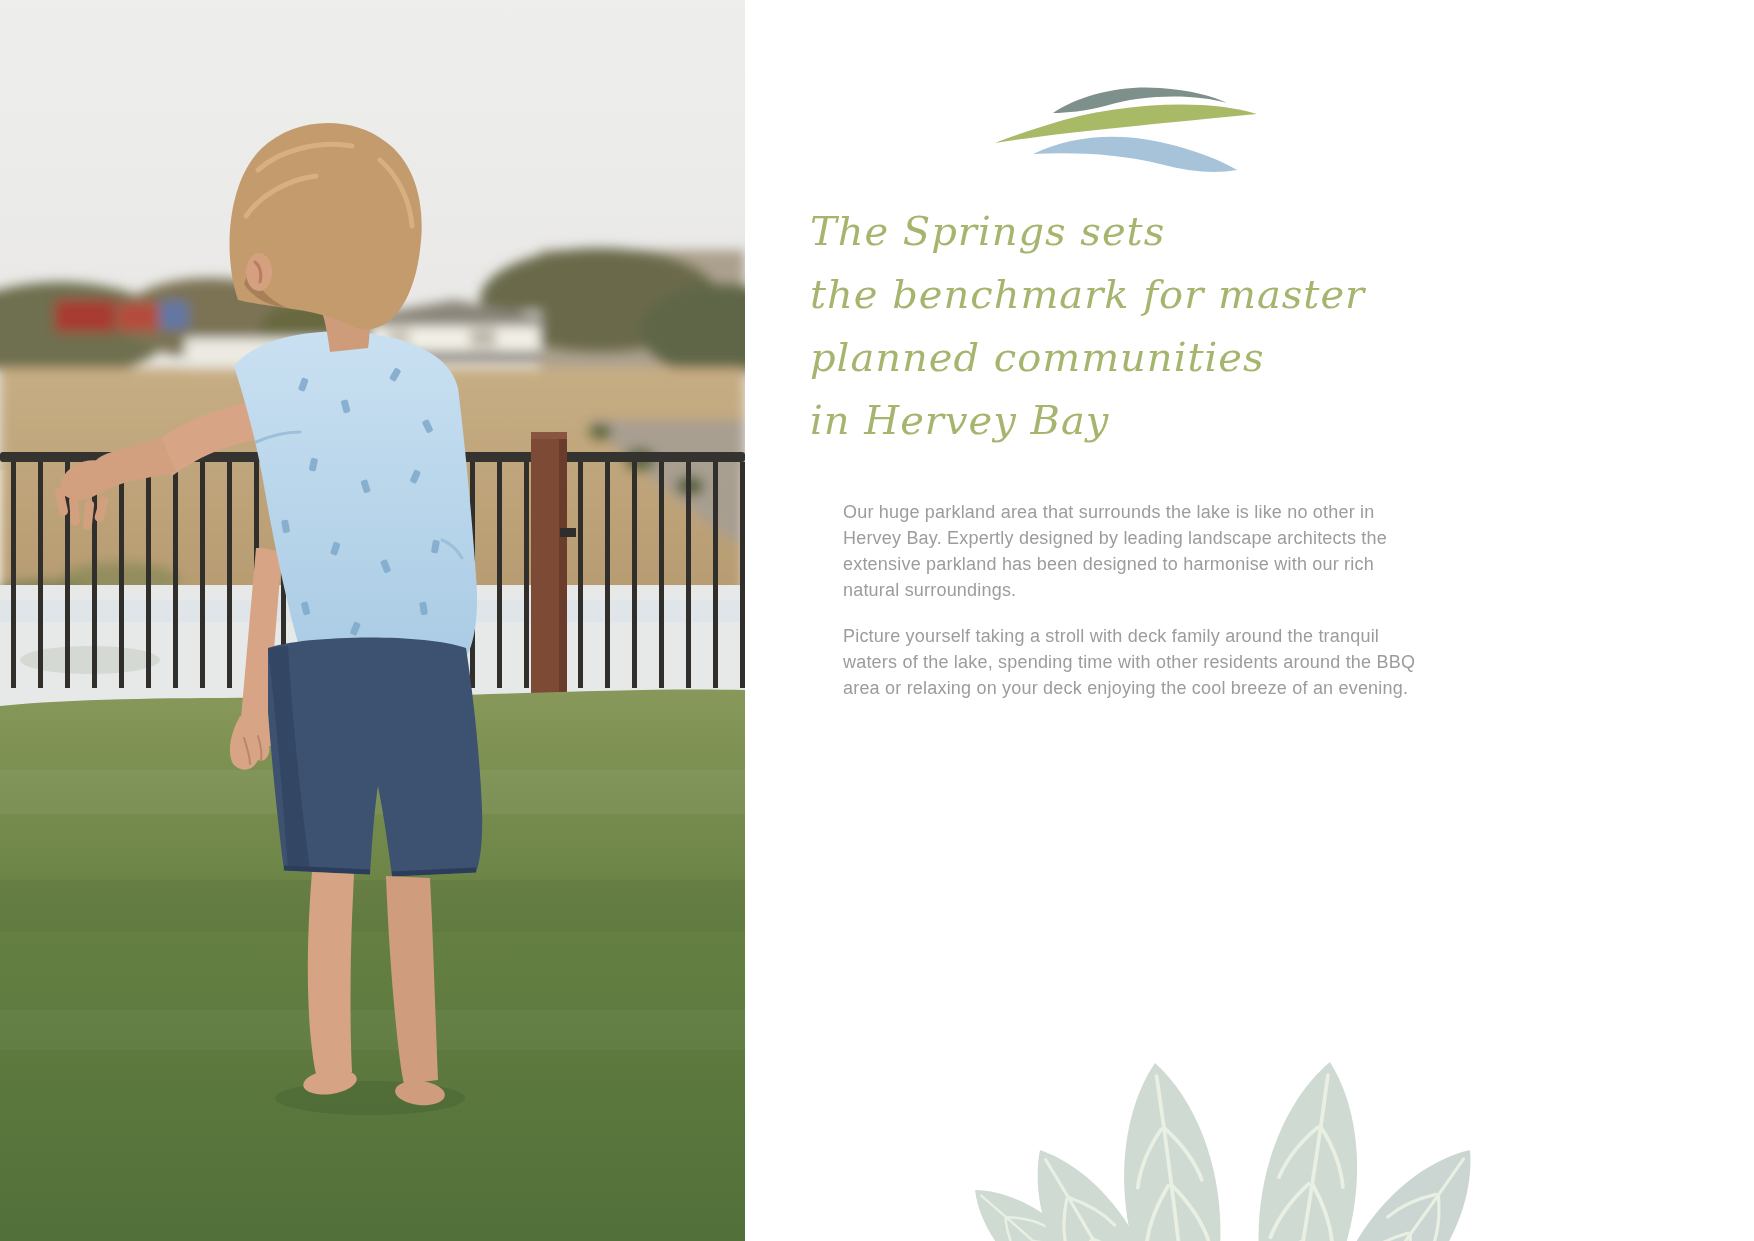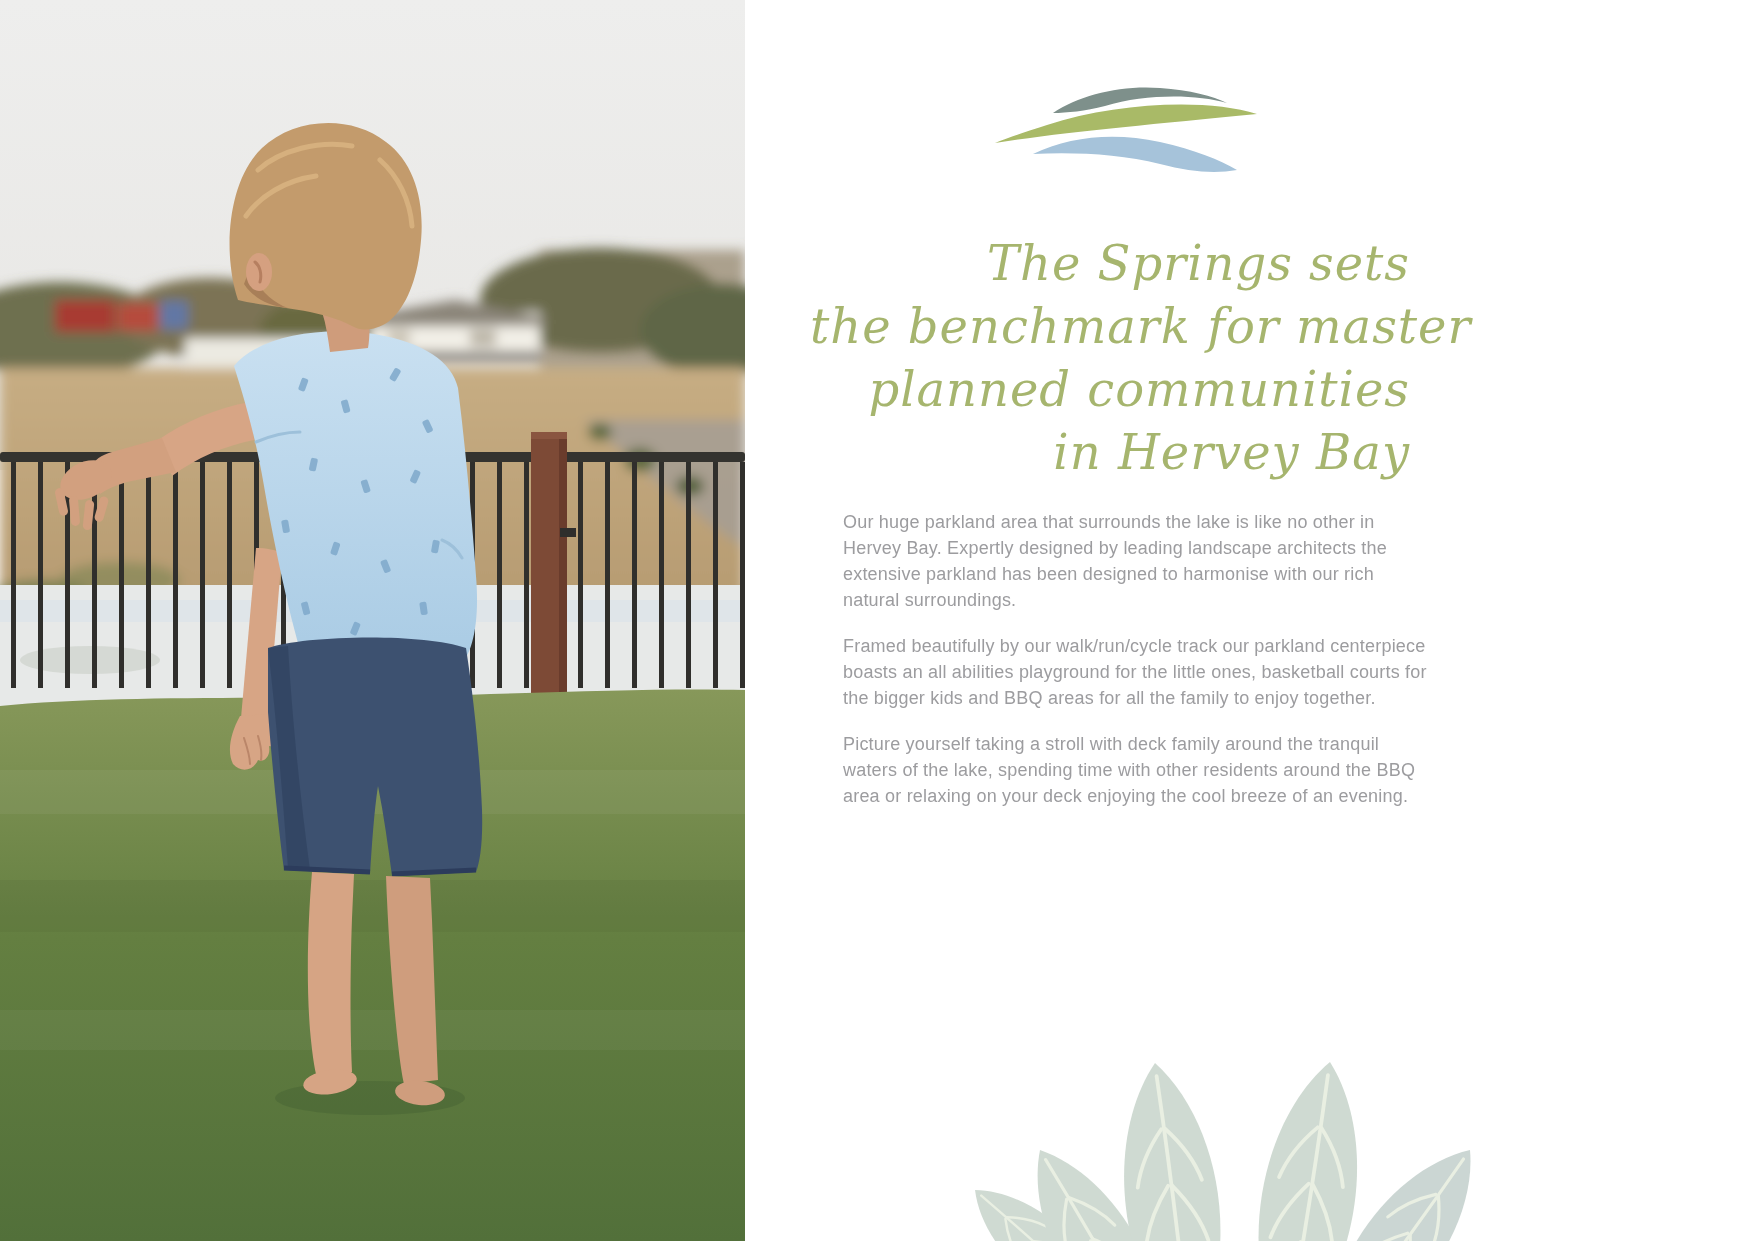--- a/index.html
+++ b/index.html
@@ -4,29 +4,29 @@
 <style>
   html,body{margin:0;padding:0;background:#fff;}
   .page{
     position:relative;width:1754px;height:1241px;background:#ffffff;
     overflow:hidden;font-family:"Liberation Sans",sans-serif;
   }
   .photo-panel{position:absolute;left:0;top:0;width:745px;height:1241px;}
   .photo-panel svg{display:block;width:745px;height:1241px;}
   .logo{position:absolute;left:985px;top:80px;width:285px;height:100px;}
   .heading{
-    position:absolute;left:810px;top:232px;width:600px;
-    text-align:right;font-family:"DejaVu Serif",serif;font-style:italic;
-    font-size:48px;line-height:63px;color:#a6b56e;letter-spacing:1px;
+    position:absolute;left:810px;top:200px;width:600px;
+    text-align:left;font-family:"DejaVu Serif",serif;font-style:italic;
+    font-size:40px;line-height:63px;color:#a6b56e;letter-spacing:1px;
   }
   .heading div{white-space:nowrap;}
   .body-copy{
     position:absolute;left:843px;top:499px;width:585px;
     font-size:18px;line-height:26px;font-weight:300;
-    color:#9c9c9f;letter-spacing:.2px;margin-top:10px;
+    color:#9c9c9f;letter-spacing:.2px;
   }
   .body-copy p{margin:0 0 20px 0;}
   .leaves{position:absolute;left:895px;top:938px;width:610px;height:303px;}
   .leaves svg{display:block;width:610px;height:303px;}
 </style>
 </head>
 <body>
 
 <div class="page">
 
@@ -187,21 +187,20 @@
 
   <div class="heading">
     <div>The Springs sets</div>
     <div>the benchmark for master</div>
     <div>planned communities</div>
     <div>in Hervey Bay</div>
   </div>
 
   <div class="body-copy">
     <p>Our huge parkland area that surrounds the lake is like no other in Hervey Bay. Expertly designed by leading landscape architects the extensive parkland has been designed to harmonise with our rich natural surroundings.</p>
-    <p>Framed beautifully by our walk/run/cycle track our parkland centerpiece boasts an all abilities playground for the little ones, basketball courts for the bigger kids and BBQ areas for all the family to enjoy together.</p>
     <p>Picture yourself taking a stroll with deck family around the tranquil waters of the lake, spending time with other residents around the BBQ area or relaxing on your deck enjoying the cool breeze of an evening.</p>
   </div>
 
   <div class="leaves">
     <svg viewBox="0 0 610 303">
       <defs>
         <g id="leaf">
           <path d="M0,0 C42,48 60,132 42,212 C30,262 14,296 0,322 C-14,296 -30,262 -42,212 C-60,132 -42,48 0,0 Z"></path>
           <g fill="none" stroke="#e9efe2" stroke-width="4" stroke-linecap="round">
             <path d="M0,14 C2,100 2,220 0,318"></path>

